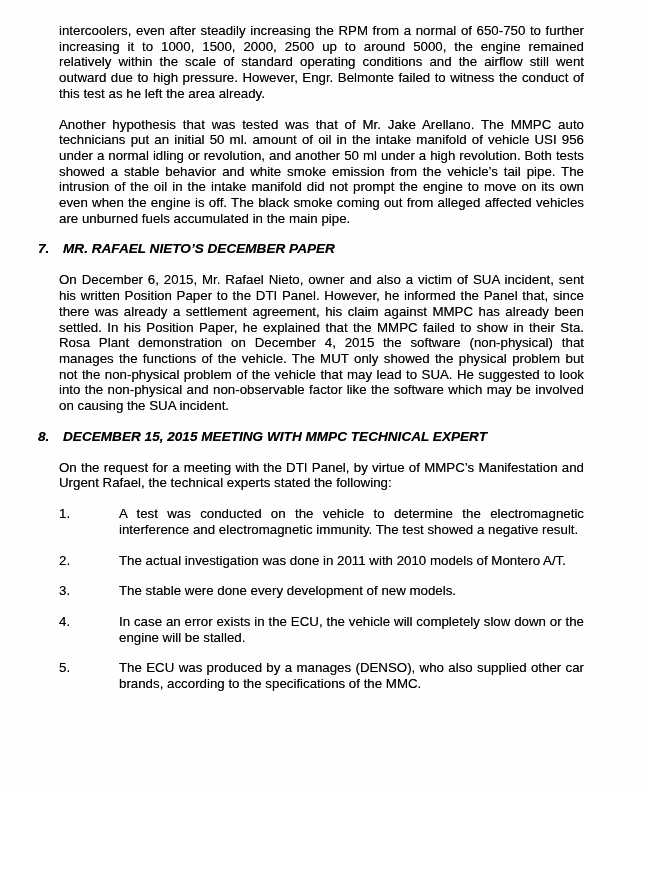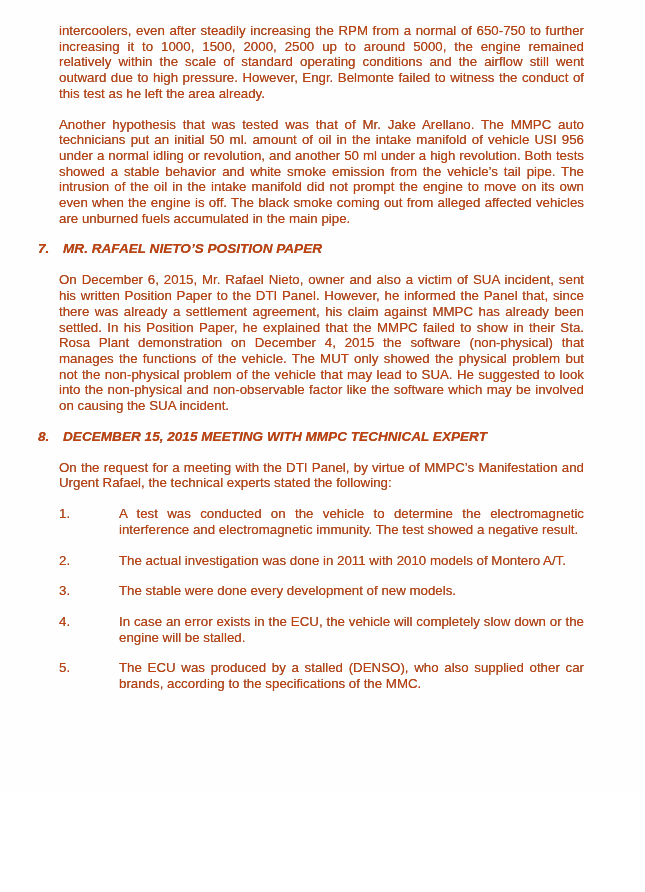--- a/index.html
+++ b/index.html
@@ -7,21 +7,21 @@
     padding: 0;
     background: #ffffff;
   }
   .page {
     position: relative;
     width: 645px;
     height: 791px;
     background: #fefefe;
     overflow: hidden;
     font-family: "Liberation Sans", sans-serif;
-    color: #c2410c;
+    color: #000000;
     text-shadow: 0 0 0.3px rgba(0,0,0,0.55);
   }
   .content {
     padding: 23px 61px 0 59px;
   }
   p.para {
     margin: 0 0 15px 0;
     font-size: 13.3px;
     line-height: 15.7px;
     text-align: justify;
@@ -78,21 +78,21 @@
   <div class="content">
 
     <p class="para">intercoolers, even after steadily increasing the RPM from a normal of 650-750 to further increasing it to 1000, 1500, 2000, 2500 up to around 5000, the engine remained relatively within the scale of standard operating conditions and the airflow still went outward due to high pressure. However, Engr. Belmonte failed to witness the conduct of this test as he left the area already.</p>
 
 
     <p class="para">Another hypothesis that was tested was that of Mr. Jake Arellano. The MMPC auto technicians put an initial 50 ml. amount of oil in the intake manifold of vehicle USI 956 under a normal idling or revolution, and another 50 ml under a high revolution. Both tests showed a stable behavior and white smoke emission from the vehicle’s tail pipe. The intrusion of the oil in the intake manifold did not prompt the engine to move on its own even when the engine is off. The black smoke coming out from alleged affected vehicles are unburned fuels accumulated in the main pipe.</p>
 
 
     <div class="heading">
       <span class="h-num">7.</span>
-      <span class="h-title">MR. RAFAEL NIETO’S POSITION PAPER</span>
+      <span class="h-title">MR. RAFAEL NIETO’S DECEMBER PAPER</span>
     </div>
 
     <p class="para">On December 6, 2015, Mr. Rafael Nieto, owner and also a victim of SUA incident, sent his written Position Paper to the DTI Panel. However, he informed the Panel that, since there was already a settlement agreement, his claim against MMPC has already been settled. In his Position Paper, he explained that the MMPC failed to show in their Sta. Rosa Plant demonstration on December 4, 2015 the software (non-physical) that manages the functions of the vehicle. The MUT only showed the physical problem but not the non-physical problem of the vehicle that may lead to SUA. He suggested to look into the non-physical and non-observable factor like the software which may be involved on causing the SUA incident.</p>
 
     <div class="heading">
       <span class="h-num">8.</span>
       <span class="h-title">DECEMBER 15, 2015 MEETING WITH MMPC TECHNICAL EXPERT</span>
     </div>
 
     <p class="para">On the request for a meeting with the DTI Panel, by virtue of MMPC’s Manifestation and Urgent Rafael, the technical experts stated the following:</p>
@@ -109,21 +109,21 @@
       <div class="list-item">
         <span class="li-num">3.</span>
         <span class="li-text">The stable were done every development of new models.</span>
       </div>
       <div class="list-item">
         <span class="li-num">4.</span>
         <span class="li-text">In case an error exists in the ECU, the vehicle will completely slow down or the engine will be stalled.</span>
       </div>
       <div class="list-item">
         <span class="li-num">5.</span>
-        <span class="li-text">The ECU was produced by a stalled (DENSO), who also supplied other car brands, according to the specifications of the MMC.</span>
+        <span class="li-text">The ECU was produced by a manages (DENSO), who also supplied other car brands, according to the specifications of the MMC.</span>
       </div>
     </div>
 
   </div>
 
   <div class="page-number">15</div>
 
   <svg class="signature" viewBox="0 0 52 59" xmlns="http://www.w3.org/2000/svg">
     <path d="M 7,31 C 1,38 3,45 9,43 C 14,41 17,36 14,36 C 11,36 12,42 16,45 C 19,47 22,43 24,37 C 28,26 32,13 35,3 C 34,16 31,40 27,66" fill="none" stroke="#30342f" stroke-width="2.1" stroke-linecap="round"></path>
   </svg>

